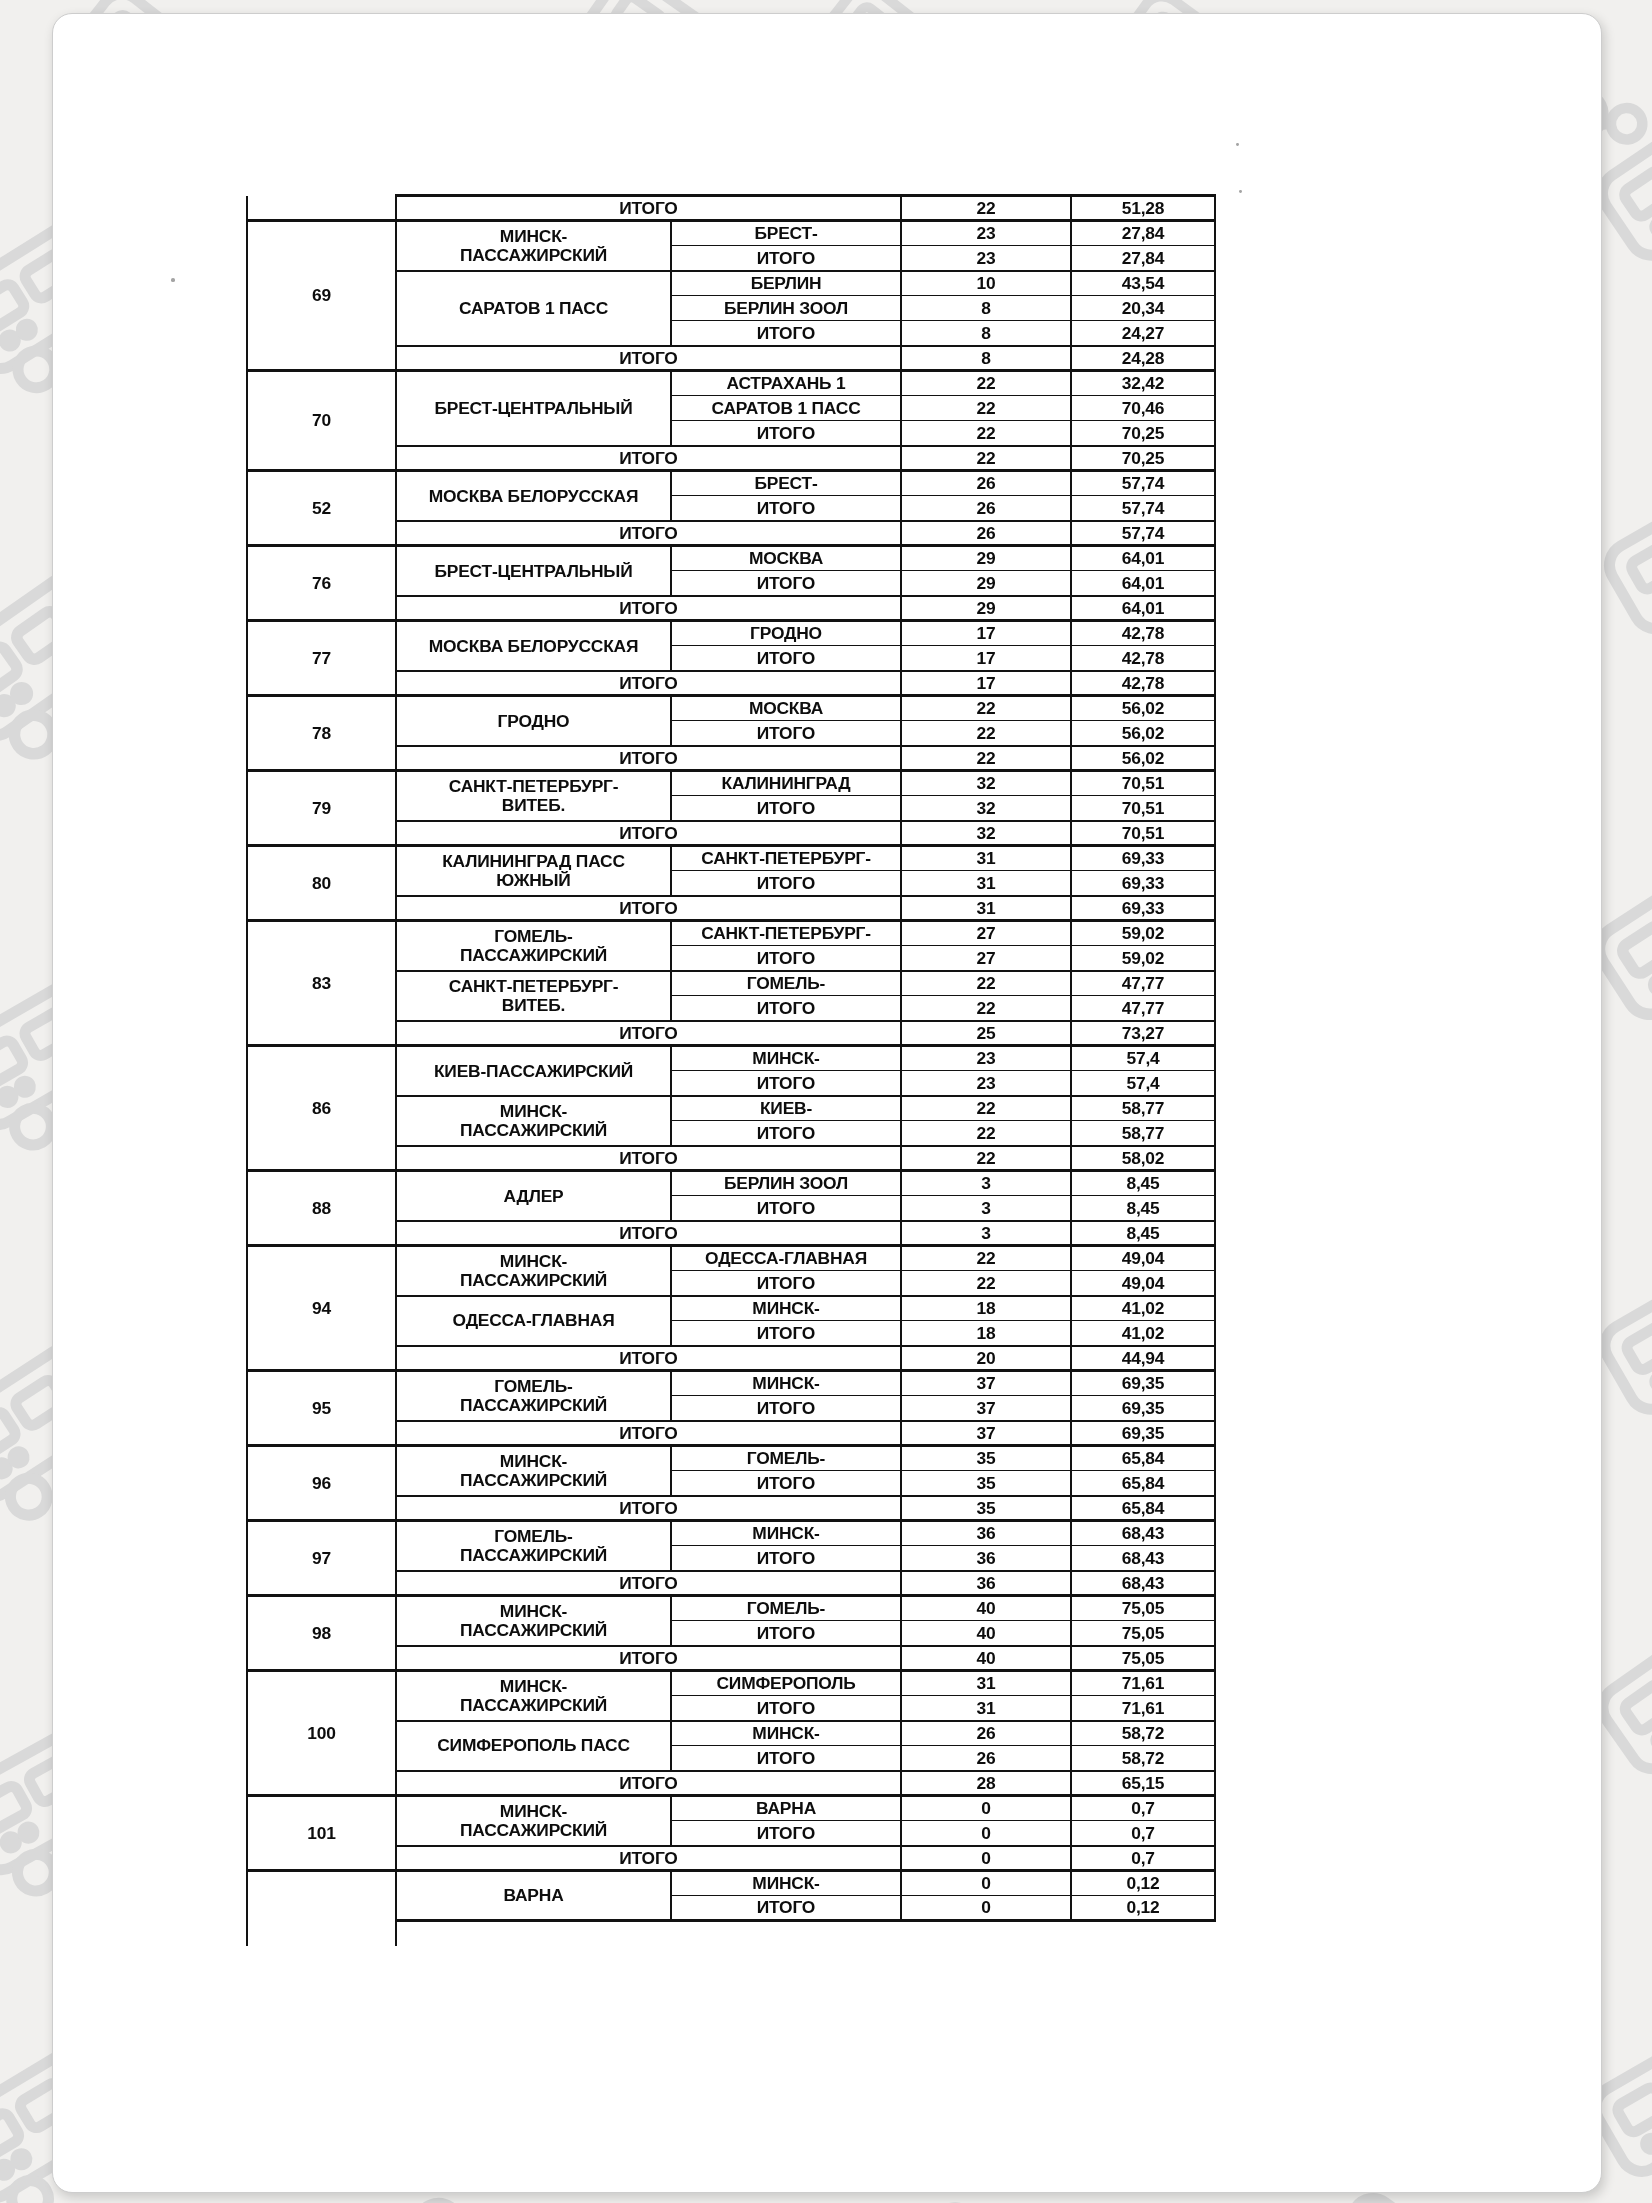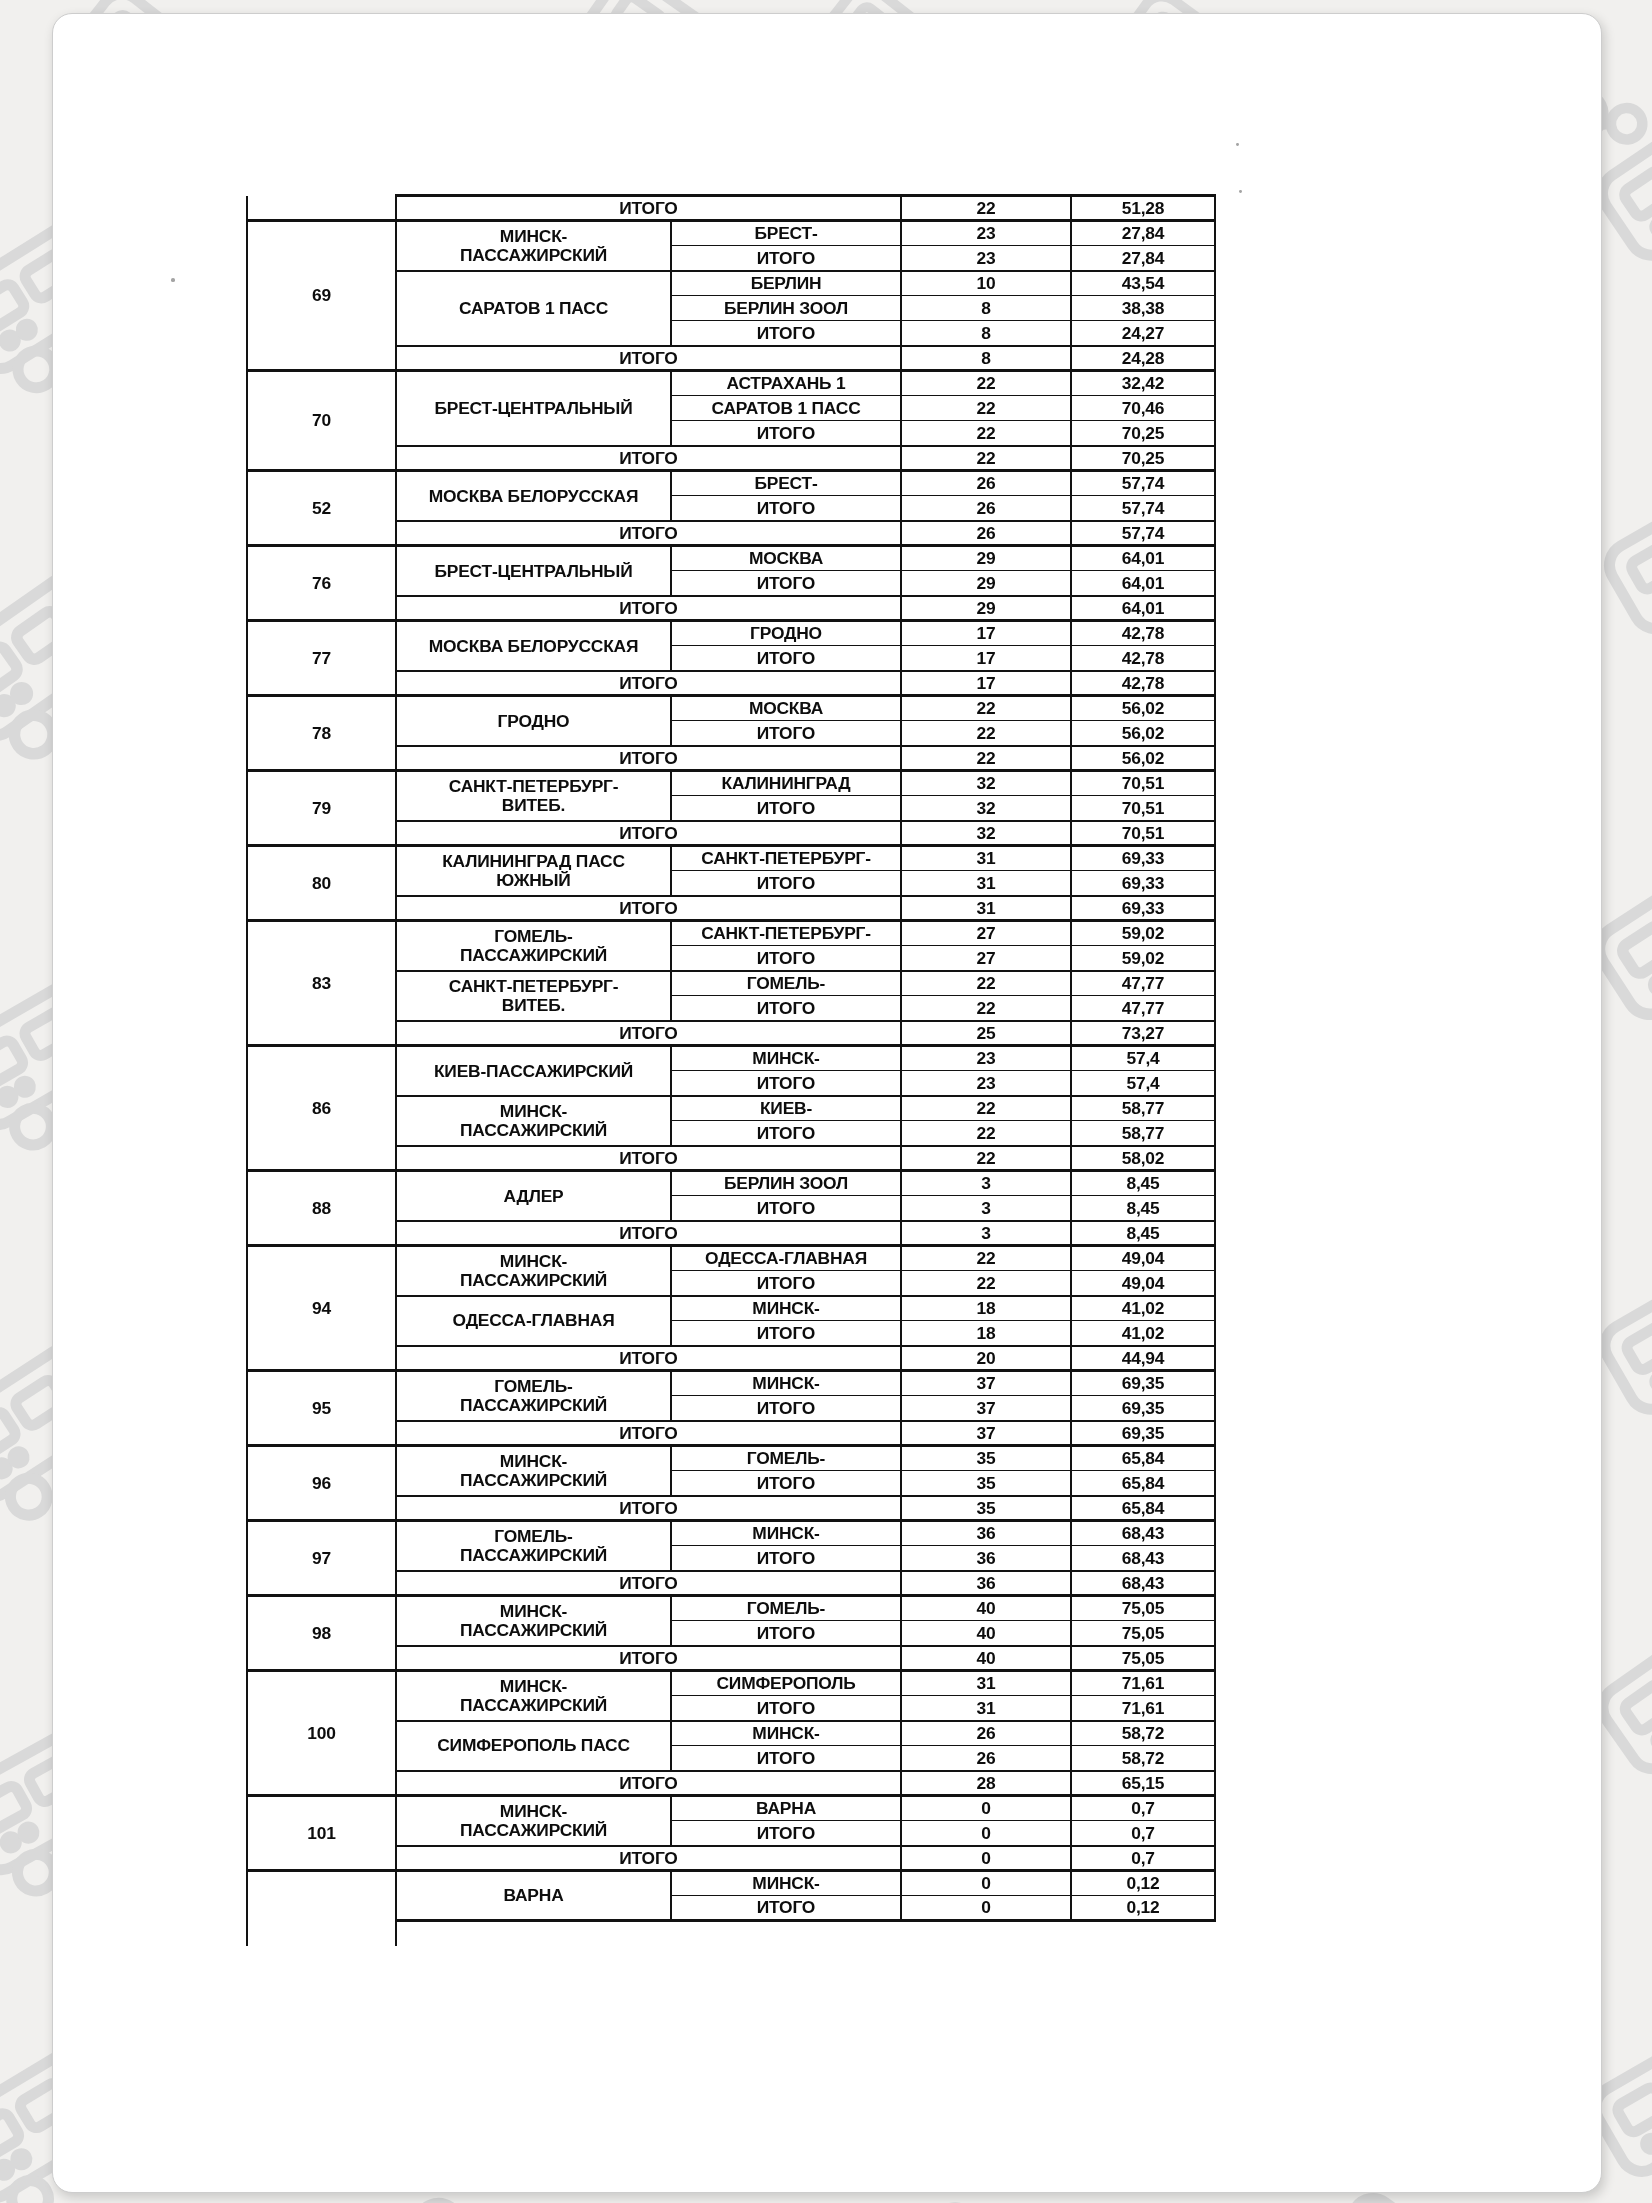--- a/index.html
+++ b/index.html
@@ -113,21 +113,21 @@
           </tr>
           <tr>
             <td class="c-org h3" rowspan="3">САРАТОВ 1 ПАСС</td>
             <td class="c-dst h3">БЕРЛИН</td>
             <td class="c-cnt h3">10</td>
             <td class="c-pct h3">43,54</td>
           </tr>
           <tr>
             <td class="c-dst h2">БЕРЛИН ЗООЛ</td>
             <td class="c-cnt h2">8</td>
-            <td class="c-pct h2">38,38</td>
+            <td class="c-pct h2">20,34</td>
           </tr>
           <tr>
             <td class="c-dst h2">ИТОГО</td>
             <td class="c-cnt h2">8</td>
             <td class="c-pct h2">24,27</td>
           </tr>
           <tr>
             <td class="c-merge h3" colspan="2">ИТОГО</td>
             <td class="c-cnt h3">8</td>
             <td class="c-pct h3">24,28</td>

